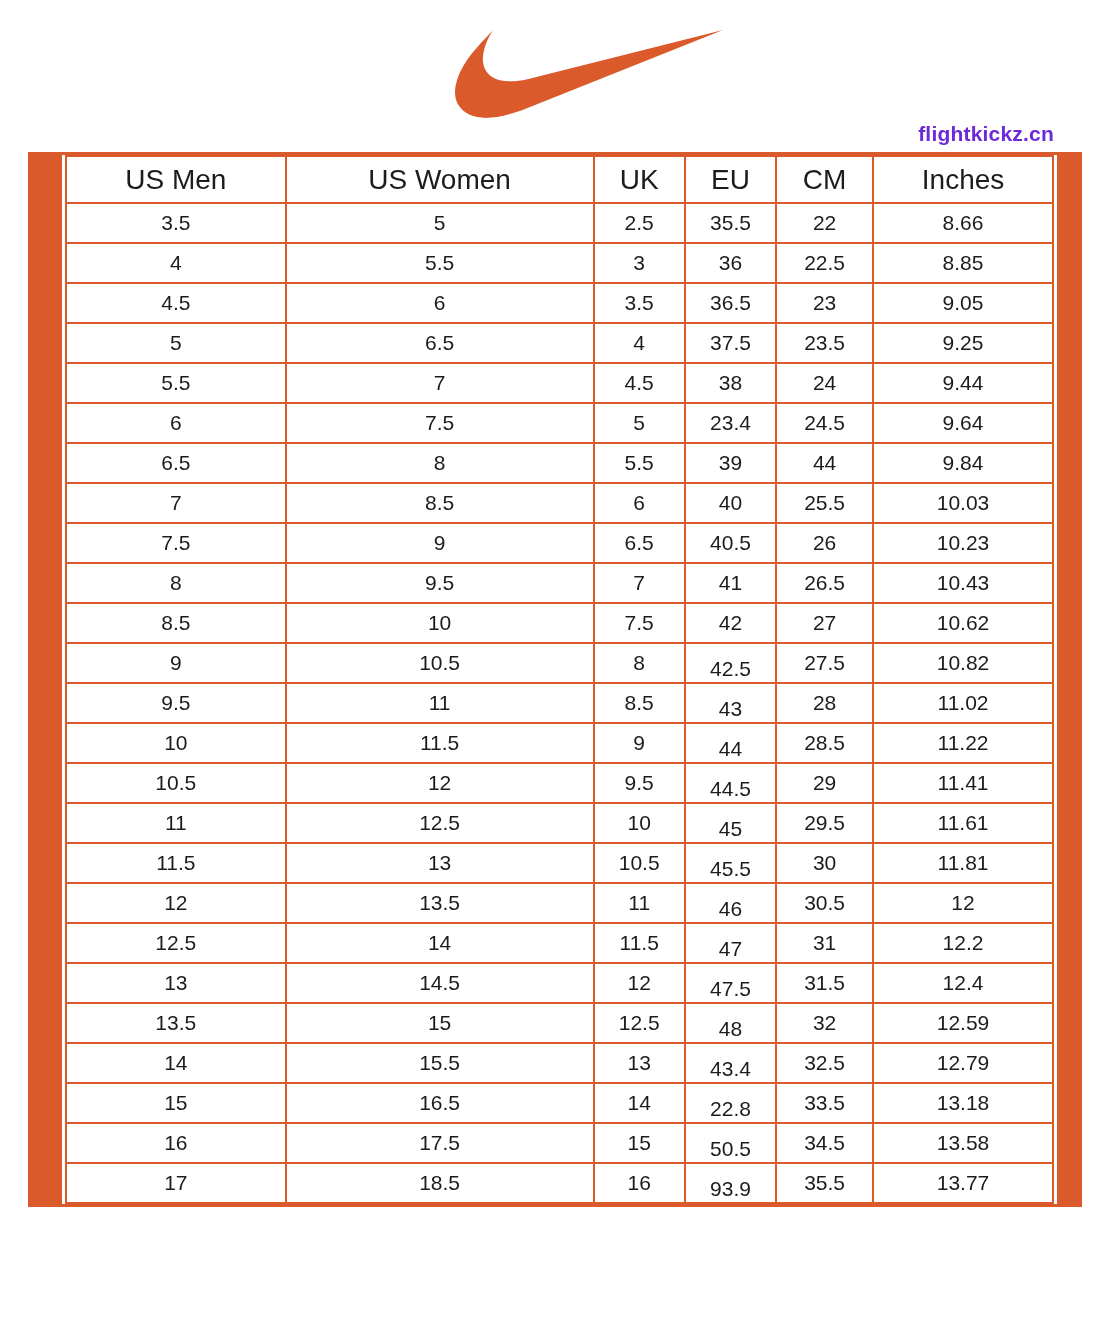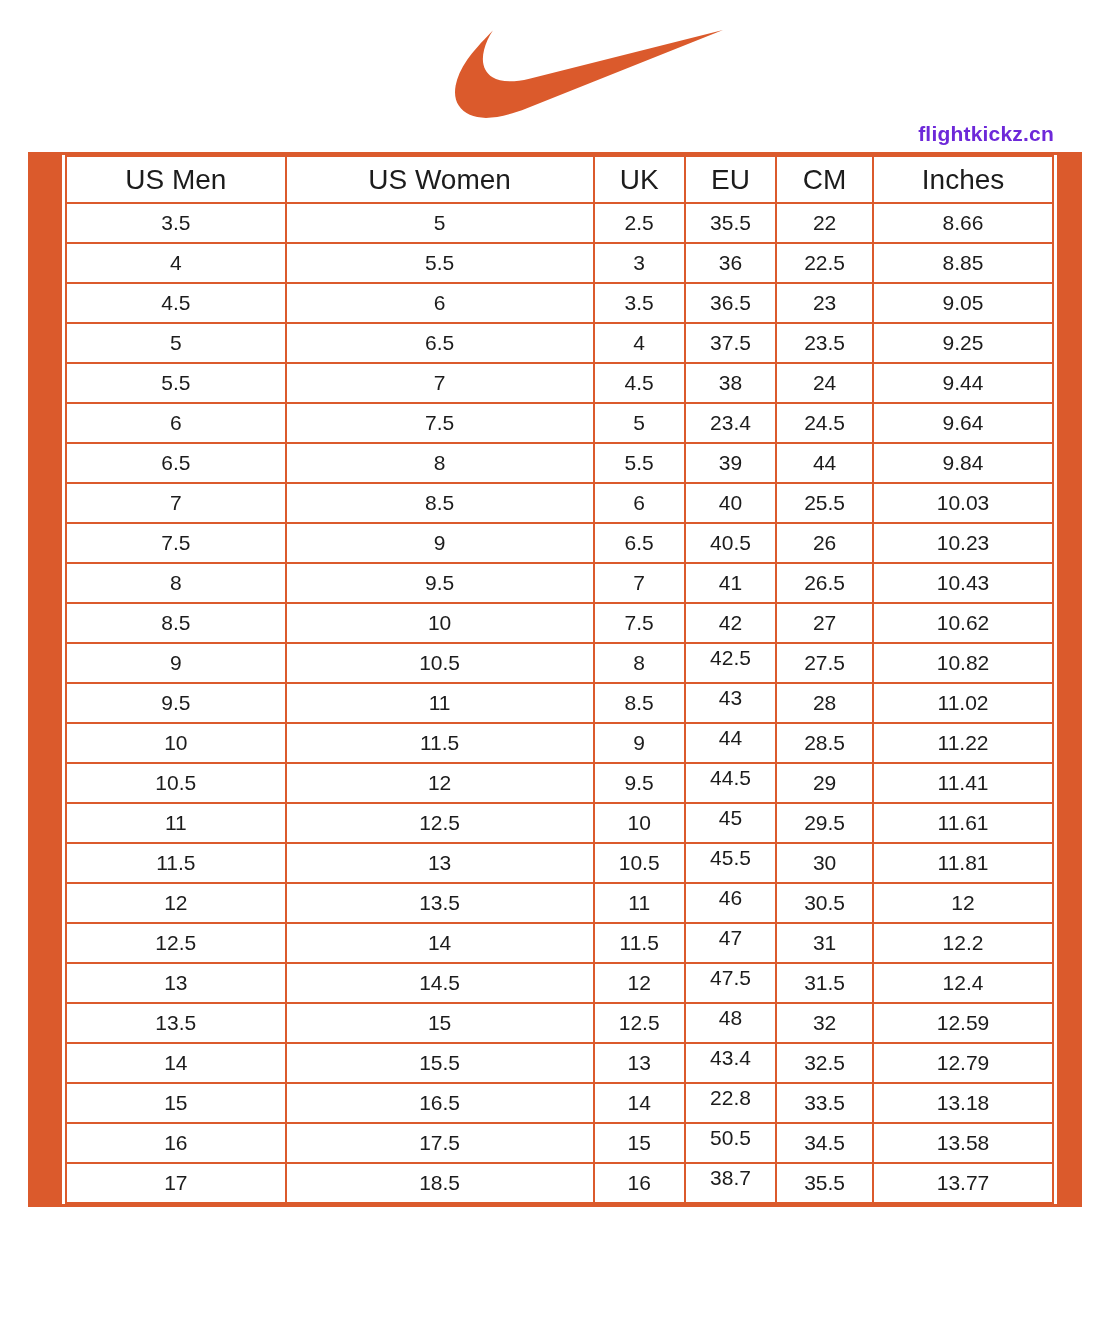--- a/index.html
+++ b/index.html
@@ -76,21 +76,21 @@
     font-weight: 400;
   }
   .size-table td {
     height: 40px;
     font-size: 21px;
     font-weight: 400;
   }
   
   .size-table td.raised {
     vertical-align: top;
-    padding-top: 2px;
+    padding-top: 13px;
   }
 </style>
 </head>
 <body>
 
 <div class="page">
 
   <header class="logo-row">
     <svg class="swoosh" viewBox="0 7.6 24 8.8" preserveAspectRatio="none" xmlns="http://www.w3.org/2000/svg">
       <path d="M24 7.8L6.442 15.276c-1.456.616-2.679.925-3.668.925-1.12 0-1.933-.392-2.437-1.177-.317-.504-.41-1.143-.28-1.918.13-.775.476-1.6 1.036-2.478.467-.71 1.232-1.643 2.297-2.8a6.122 6.122 0 0 0-.784 1.848c-.28 1.195-.028 2.072.756 2.632.373.261.886.392 1.54.392.522 0 1.11-.084 1.764-.252L24 7.8z"></path>
@@ -303,21 +303,21 @@
             <td>17.5</td>
             <td>15</td>
             <td class="raised">50.5</td>
             <td>34.5</td>
             <td>13.58</td>
           </tr>
           <tr>
             <td>17</td>
             <td>18.5</td>
             <td>16</td>
-            <td class="raised">38.7</td>
+            <td class="raised">93.9</td>
             <td>35.5</td>
             <td>13.77</td>
           </tr>
         </tbody>
     </table>
 
     <div class="side-bar right"></div>
   </div>
 
 </div>

